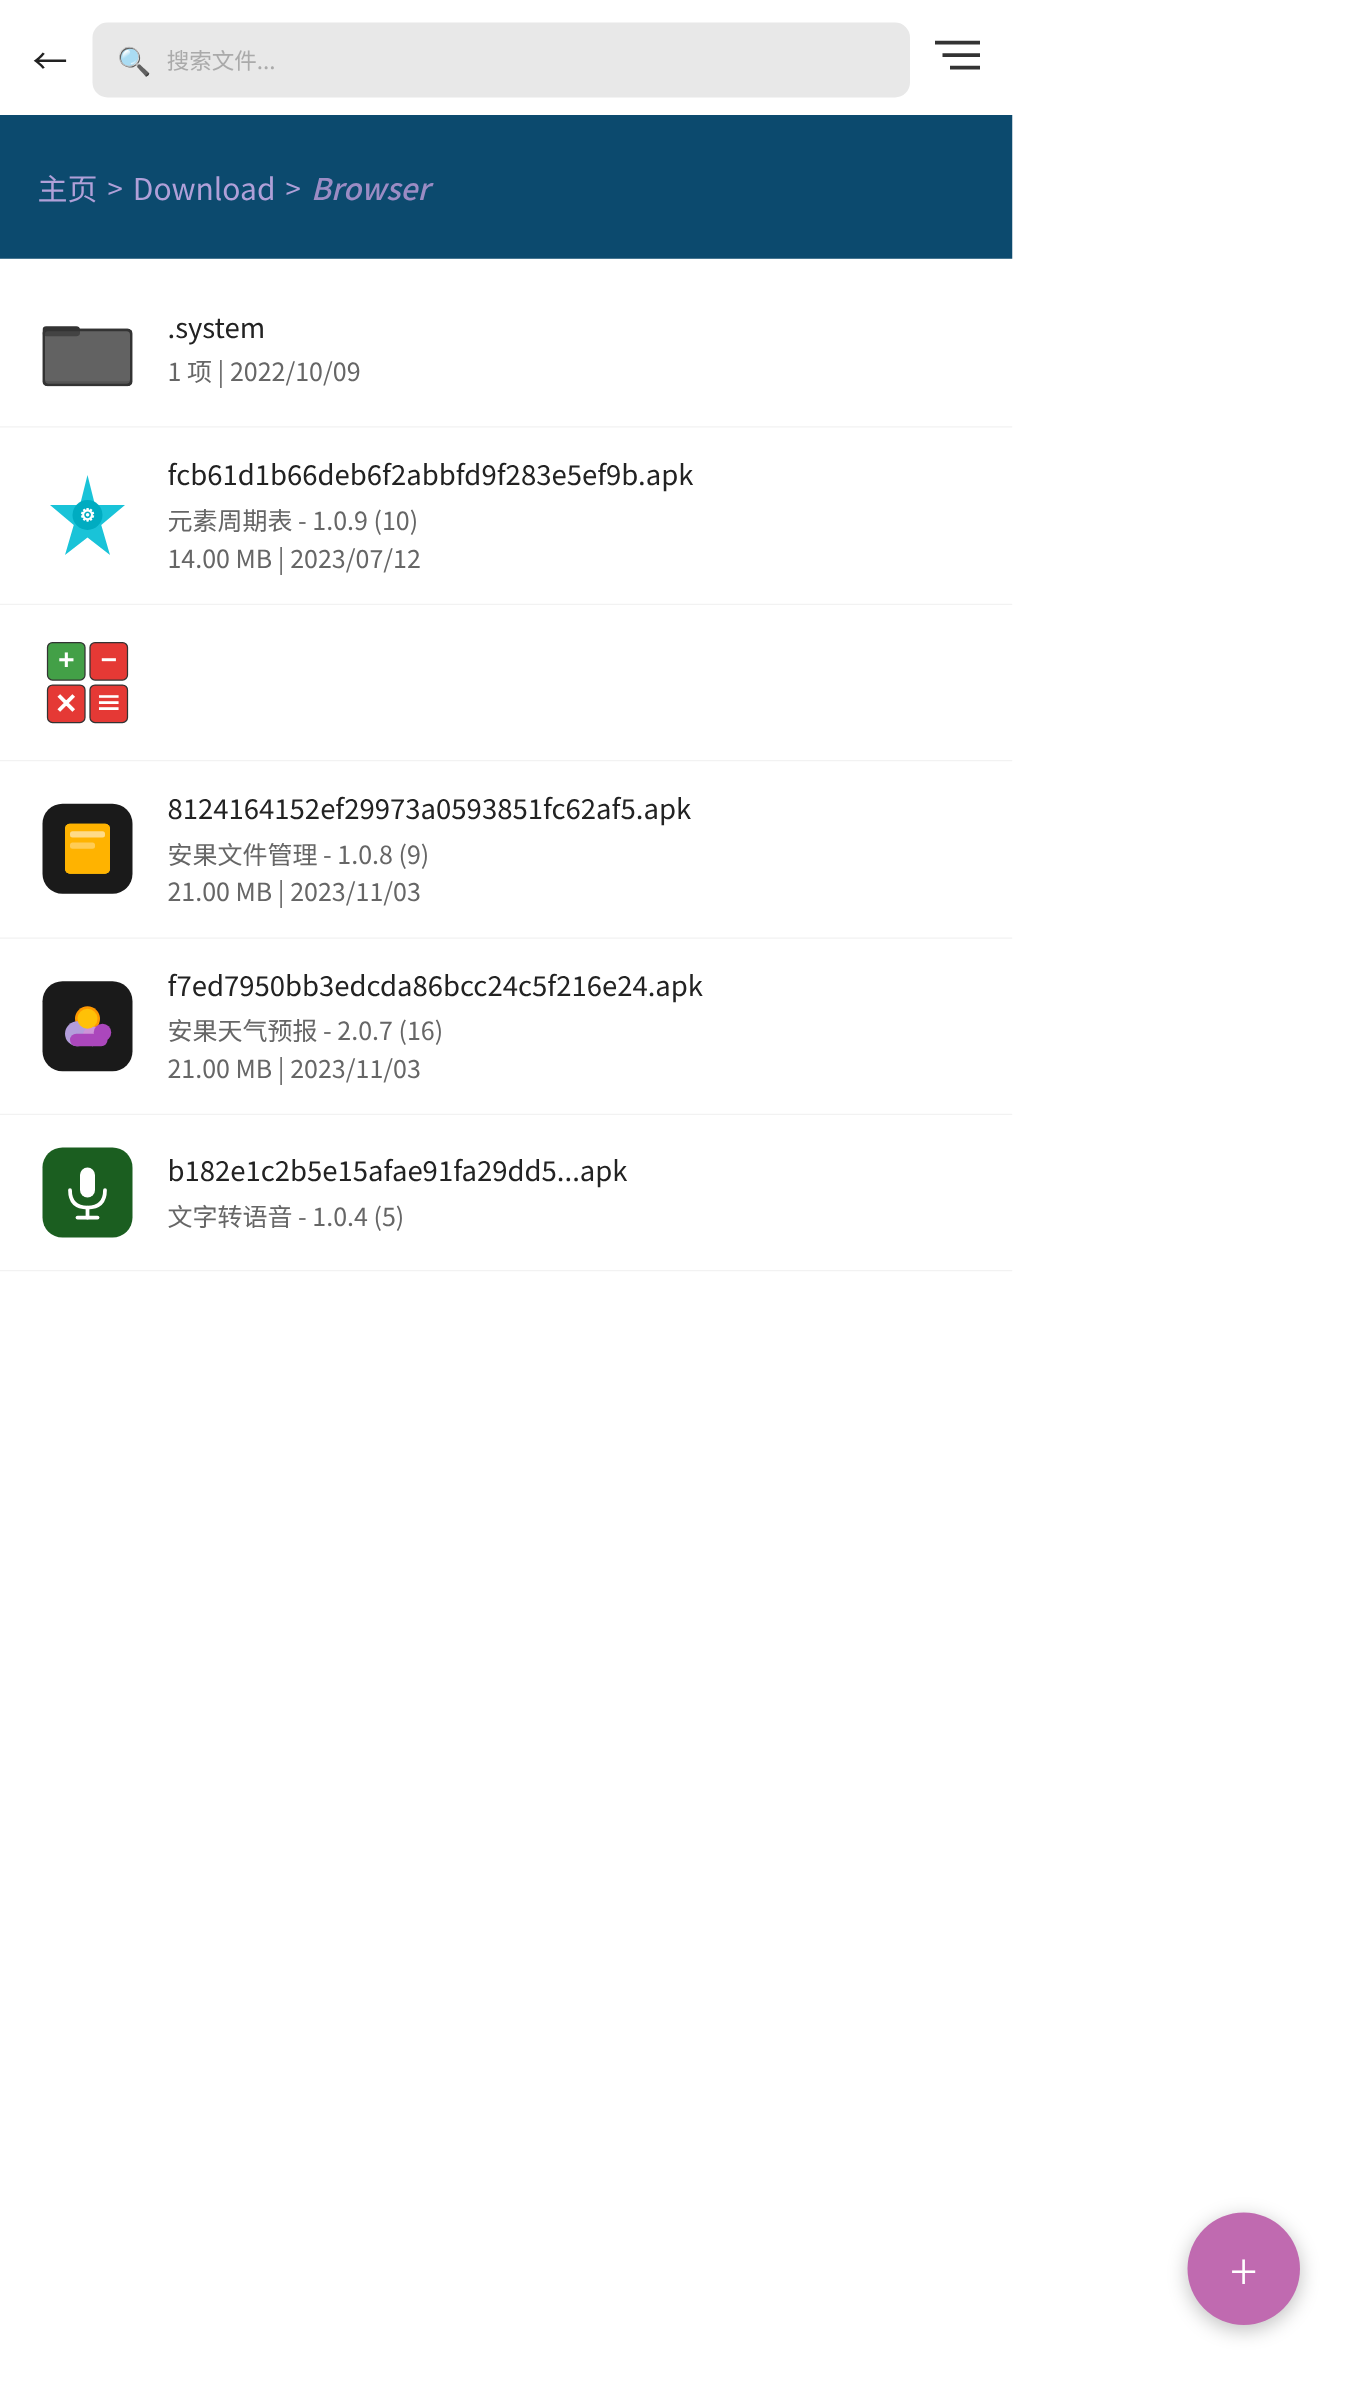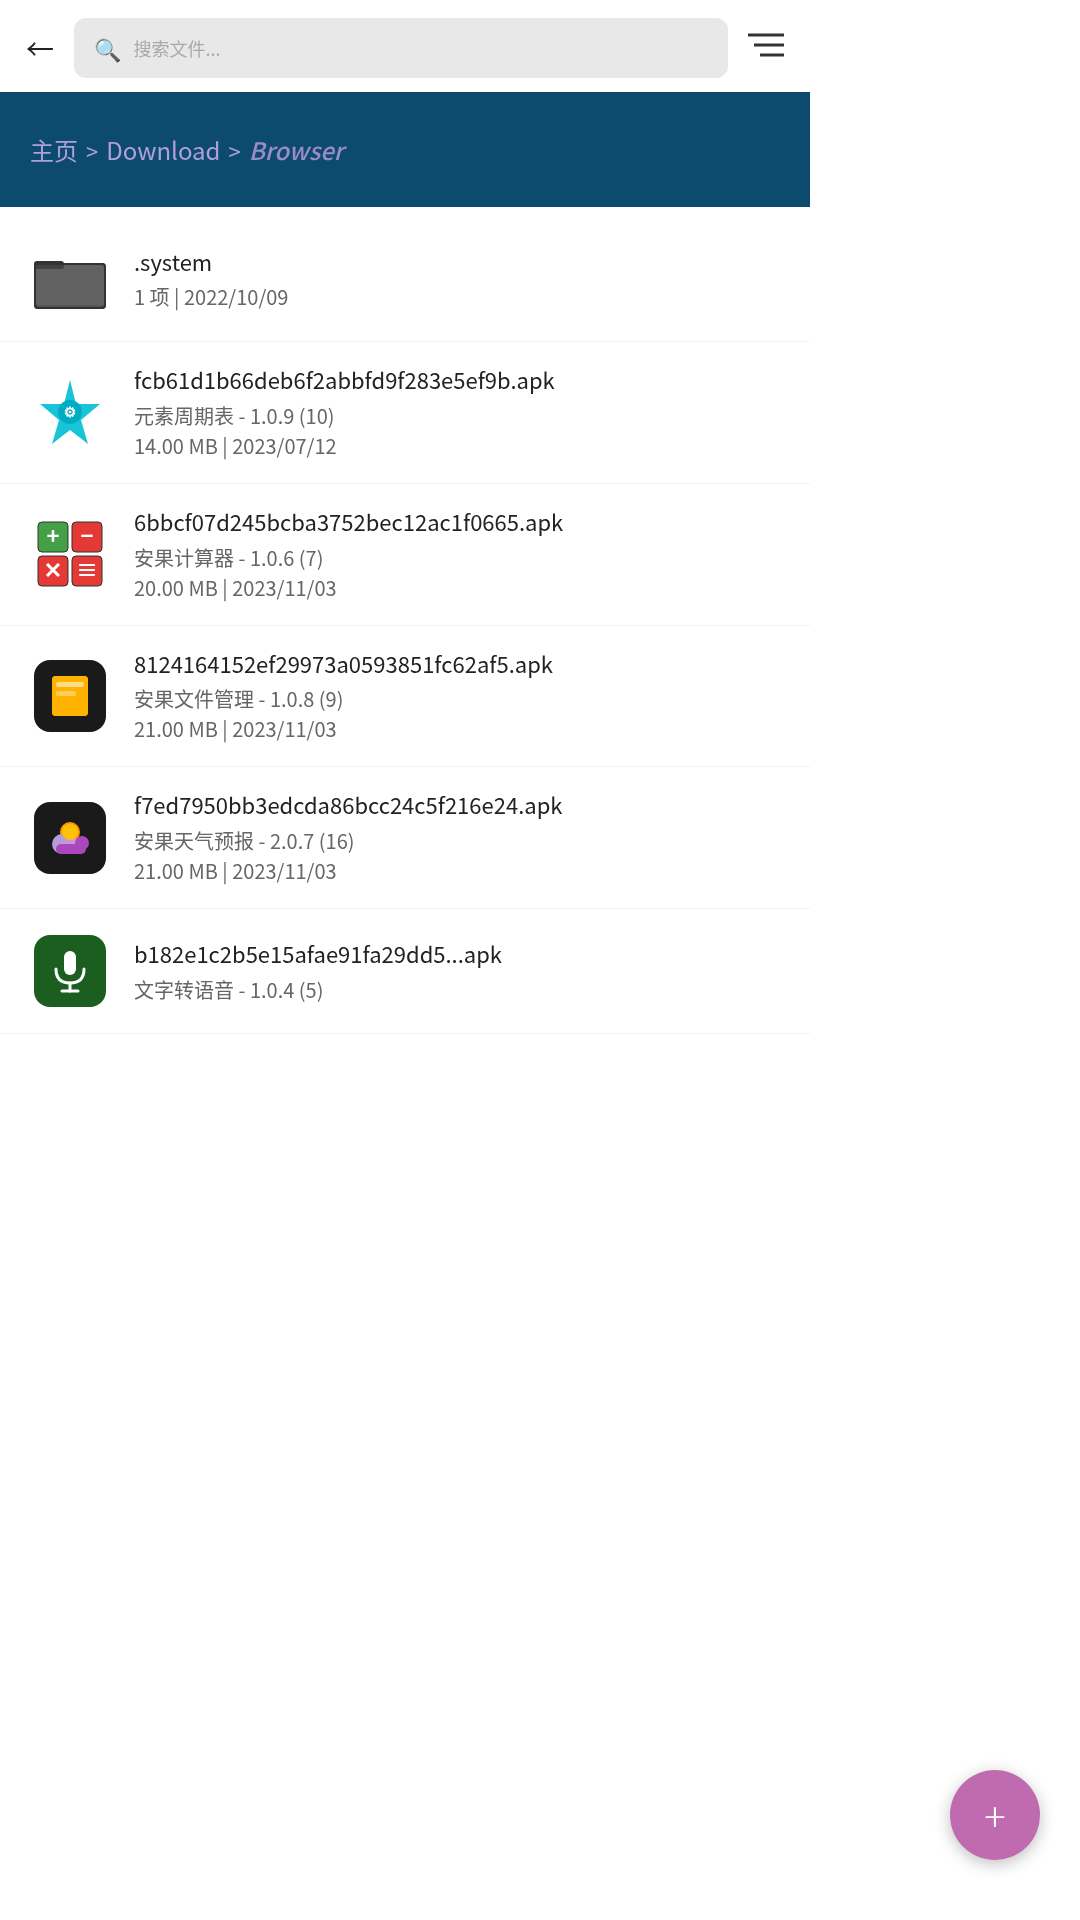--- a/index.html
+++ b/index.html
@@ -234,24 +234,20 @@
         <rect x="38" y="4" width="30" height="30" rx="4" fill="#e53935" stroke="#333" stroke-width="1"></rect>
         <rect x="4" y="38" width="30" height="30" rx="4" fill="#e53935" stroke="#333" stroke-width="1"></rect>
         <rect x="38" y="38" width="30" height="30" rx="4" fill="#e53935" stroke="#333" stroke-width="1"></rect>
 
         <text x="19" y="26" text-anchor="middle" fill="white" font-size="22" font-weight="bold">+</text>
         <text x="53" y="26" text-anchor="middle" fill="white" font-size="22" font-weight="bold">−</text>
         <text x="19" y="60" text-anchor="middle" fill="white" font-size="22" font-weight="bold">✕</text>
         <text x="53" y="60" text-anchor="middle" fill="white" font-size="22" font-weight="bold">≡</text>
       </svg>
     </div>
-    <div class="file-info">
-      <div class="file-name">6bbcf07d245bcba3752bec12ac1f0665.apk</div>
-      <div class="file-meta">安果计算器 - 1.0.6 (7)<br>20.00 MB | 2023/11/03</div>
-    </div>
   </div>
 
   <div class="file-item">
     <div class="file-icon">
       <div class="apk-icon-files" style="border-radius:16px; width:72px; height:72px; background:#1a1a1a; display:flex; align-items:center; justify-content:center;">
         <svg width="48" height="48" viewBox="0 0 48 48">
 
           <rect x="6" y="4" width="36" height="40" rx="4" fill="#f5c518"></rect>
           <rect x="6" y="4" width="36" height="40" rx="4" fill="#ffb300"></rect>
           <rect x="10" y="10" width="28" height="5" rx="2" fill="#fff8"></rect>

